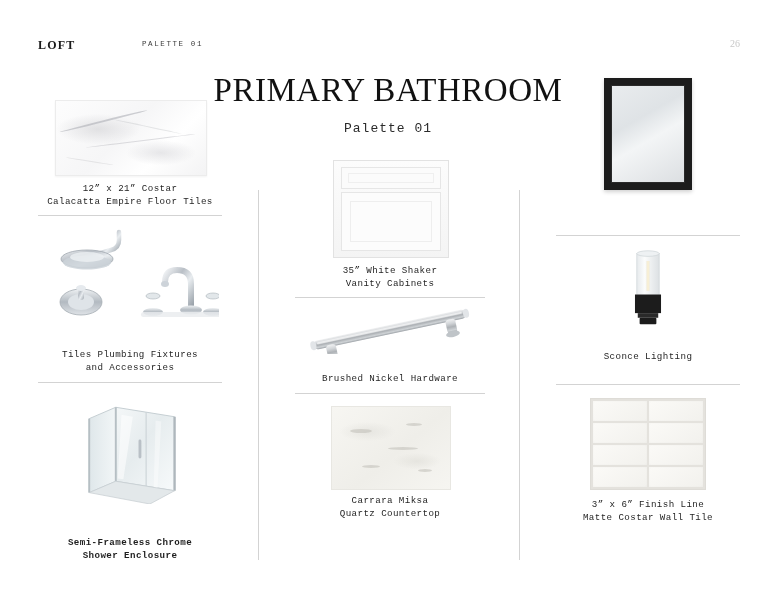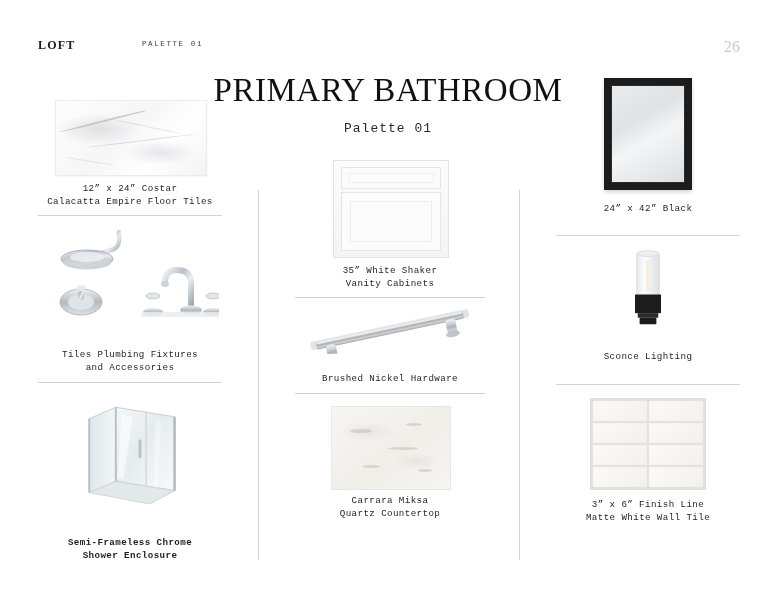--- a/index.html
+++ b/index.html
@@ -41,21 +41,21 @@
     font-family: "Liberation Mono", monospace;
     font-size: 7.5px;
     letter-spacing: 1.6px;
     color: #3a3a3a;
   }
   .page-num {
     position: absolute;
     right: 36px;
     top: 0;
     font-family: "Liberation Serif", serif;
-    font-size: 16px;
+    font-size: 10px;
     color: #c8c8c8;
   }
   .title {
     position: absolute;
     top: 72px;
     left: 0;
     width: 776px;
     text-align: center;
     font-family: "Liberation Serif", serif;
     font-size: 33px;
@@ -227,21 +227,21 @@
 
     <div class="item" style="left:17px; top:0; width:150px;">
       <div class="marble-tile">
         <div class="vein v1"></div>
         <div class="vein v2"></div>
         <div class="vein v3"></div>
         <div class="vein v4"></div>
       </div>
     </div>
     <div class="item" style="left:0; top:82px; width:184px;">
-      <div class="caption">12” x 24” Costar</div>
+      <div class="caption">12” x 21” Costar</div>
       <div class="caption">Calacatta Empire Floor Tiles</div>
     </div>
     <div class="hrule" style="left:0; top:115px; width:184px;"></div>
 
     <div class="item" style="left:3px; top:126px; width:178px; height:110px;">
       <svg class="fixtures" viewBox="0 0 178 110">
         <defs>
           <linearGradient id="chrome" x1="0" y1="0" x2="1" y2="1">
             <stop offset="0%" stop-color="#f2f4f6"></stop>
             <stop offset="35%" stop-color="#b9bfc6"></stop>
@@ -382,21 +382,20 @@
   </div>
 
   <div class="col" style="left:556px; top:78px; width:184px;">
 
     <div class="item" style="left:48px; top:0; width:88px;">
       <div class="mirror">
         <div class="mirror-glass"></div>
       </div>
     </div>
     <div class="item" style="left:0; top:124px; width:184px;">
-      <div class="caption">24” x 42” Black</div>
     </div>
     <div class="hrule" style="left:0; top:157px; width:184px;"></div>
 
     <div class="item" style="left:57px; top:170px; width:70px; height:86px;">
       <svg class="sconce" viewBox="0 0 70 86">
         <defs>
           <linearGradient id="tube" x1="0" y1="0" x2="1" y2="0">
             <stop offset="0%" stop-color="#e3e7ea" stop-opacity="0.85"></stop>
             <stop offset="35%" stop-color="#fbfcfc" stop-opacity="0.95"></stop>
             <stop offset="100%" stop-color="#d7dcdf" stop-opacity="0.85"></stop>
@@ -427,17 +426,17 @@
         <div></div>
           <div></div>
         <div></div>
           <div></div>
         <div></div>
           <div></div>
       </div>
     </div>
     <div class="item" style="left:0; top:420px; width:184px;">
       <div class="caption">3” x 6” Finish Line</div>
-      <div class="caption">Matte White Wall Tile</div>
+      <div class="caption">Matte Costar Wall Tile</div>
     </div>
   </div>
 
 </div>
 
 </body></html>

